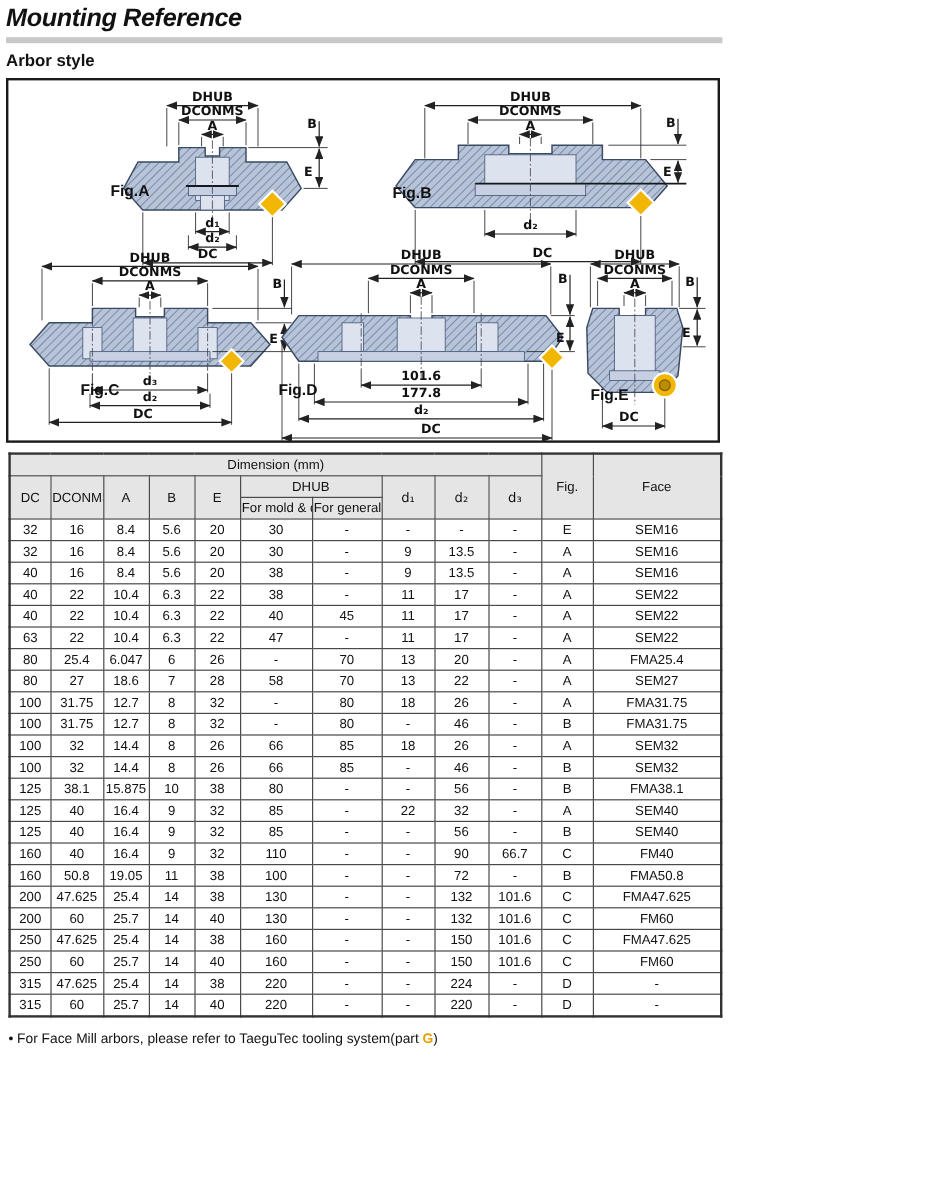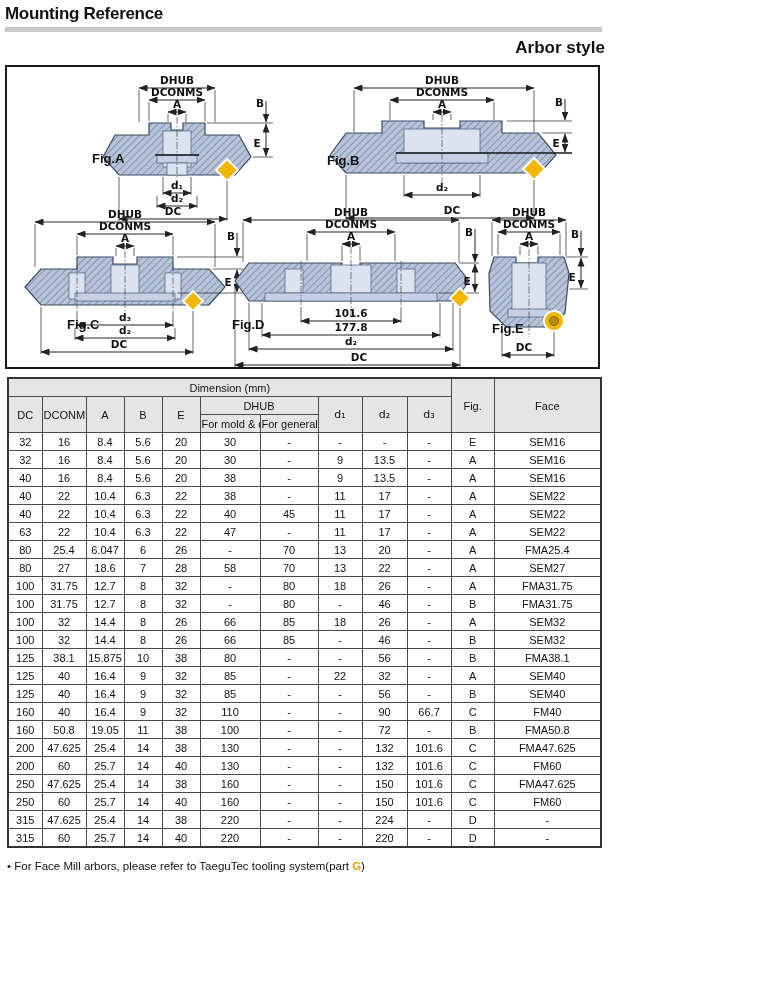--- a/index.html
+++ b/index.html
@@ -1,20 +1,20 @@
 <!DOCTYPE html>
 <html><head>
 <meta charset="utf-8">
 <style>
   html,body{margin:0;padding:0;background:#fff;}
   body{width:775px;height:1000px;position:relative;font-family:"Liberation Sans",sans-serif;color:#111;}
   .content{position:absolute;left:5px;top:4px;width:600px;}
-  .page-title{font-size:17px;font-weight:bold;margin:0;letter-spacing:-0.3px;}
+  .page-title{font-size:21px;font-weight:bold;margin:0;letter-spacing:-0.3px;font-style:italic;}
   .rule{height:5px;background:#c9c9c9;margin:3px 0 6px 0;width:597px;}
-  .subtitle{font-size:17px;font-weight:bold;margin:0 0 7px 0;text-align:right;}
+  .subtitle{font-size:14px;font-weight:bold;margin:0 0 7px 0;}
   .figbox{position:relative;border:2px solid #1a1a1a;width:591px;height:300px;}
   .figlabel{position:absolute;font-size:13px;font-weight:bold;padding-left:15px;}
   svg.fig{position:absolute;overflow:visible;}
   .dim{stroke:#222;stroke-width:1;fill:none;marker-start:url(#arr);marker-end:url(#arr);}
   .dimr{stroke:#222;stroke-width:1;fill:none;marker-end:url(#arr);}
   .ext{stroke:#222;stroke-width:0.7;fill:none;}
   .cl{stroke:#445;stroke-width:0.7;stroke-dasharray:7 2 1.5 2;fill:none;}
   .lbl{font-family:"DejaVu Sans","Liberation Sans",sans-serif;font-size:10.5px;font-weight:bold;fill:#111;text-anchor:middle;}
   .body-shape{fill:url(#hatch);stroke:#3a4a63;stroke-width:1.2;}
   .face{fill:#dce3ef;stroke:#4a5a7b;stroke-width:0.7;}

